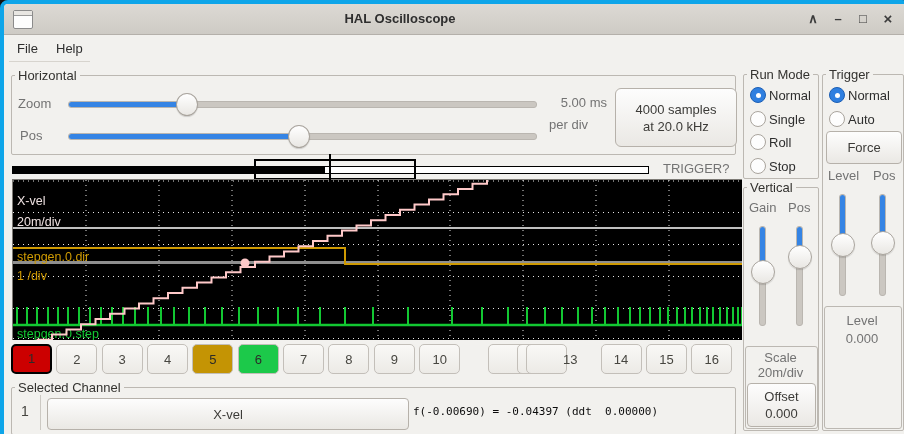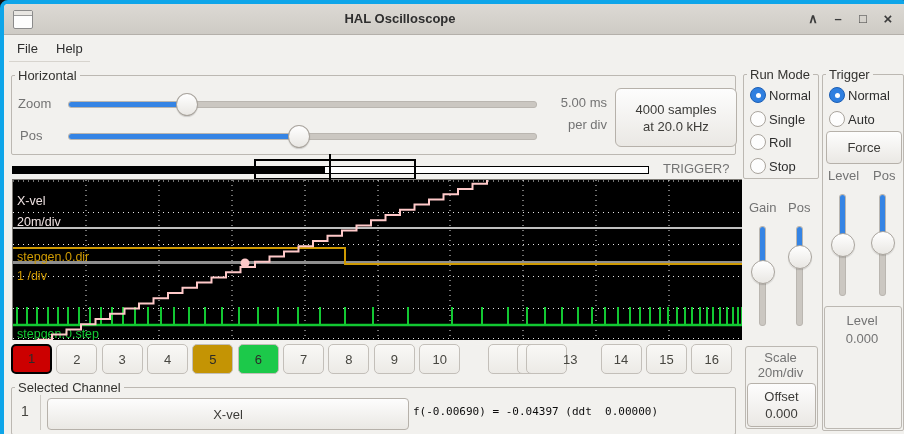--- a/index.html
+++ b/index.html
@@ -96,21 +96,21 @@
     <div class="hs-handle" style="left:108px"></div>
   </div>
   <span class="small-label" style="left:16px;top:124px">Pos</span>
   <div class="hslider" style="left:64px;top:121px;width:469px">
     <div class="hs-track">
         <div class="hs-fill" style="width:230px"></div>
       </div>
     <div class="hs-handle" style="left:220px"></div>
   </div>
   <div class="small-label" style="left:545px;top:91px;width:58px;text-align:right">5.00 ms</div>
-  <div class="small-label" style="left:545px;top:113px;width:58px;text-align:right">per div</div>
+  <div class="small-label" style="left:545px;top:113px;width:58px;text-align:left">per div</div>
   <div class="btn" style="left:611px;top:84px;width:120px;height:57px;border-radius:6px">
     <span>4000 samples</span>
     <span>at 20.0 kHz</span>
   </div>
 
   <div id="rec-outline"></div>
   <div id="rec-filled"></div>
   <div id="rec-window"></div>
   <div id="rec-marker"></div>
   <span class="small-label" style="left:659px;top:157px">TRIGGER?</span>
@@ -197,20 +197,23 @@
           <div class="radio"></div>
           <span class="radio-label">Roll</span>
         </div>
         <div class="radio-row" style="left: 6px; top: 82.5px; width: 64px;">
           <div class="radio"></div>
           <span class="radio-label">Stop</span>
         </div>
       </div>
   </div>
 
+  <div class="frame" style="left:739px;top:183px;width:74px;height:242px">
+    <span class="frame-label">Vertical</span>
+  </div>
   <span class="small-label" style="left:745px;top:196px">Gain</span>
   <span class="small-label" style="left:784px;top:196px">Pos</span>
   <div class="vslider" style="left:747px;top:222px;height:100px">
     <div class="vs-track">
         <div class="vs-fill" style="height:45px"></div>
       </div>
     <div class="vs-handle" style="top:34px"></div>
   </div>
   <div class="vslider" style="left:784px;top:222px;height:100px">
     <div class="vs-track">

